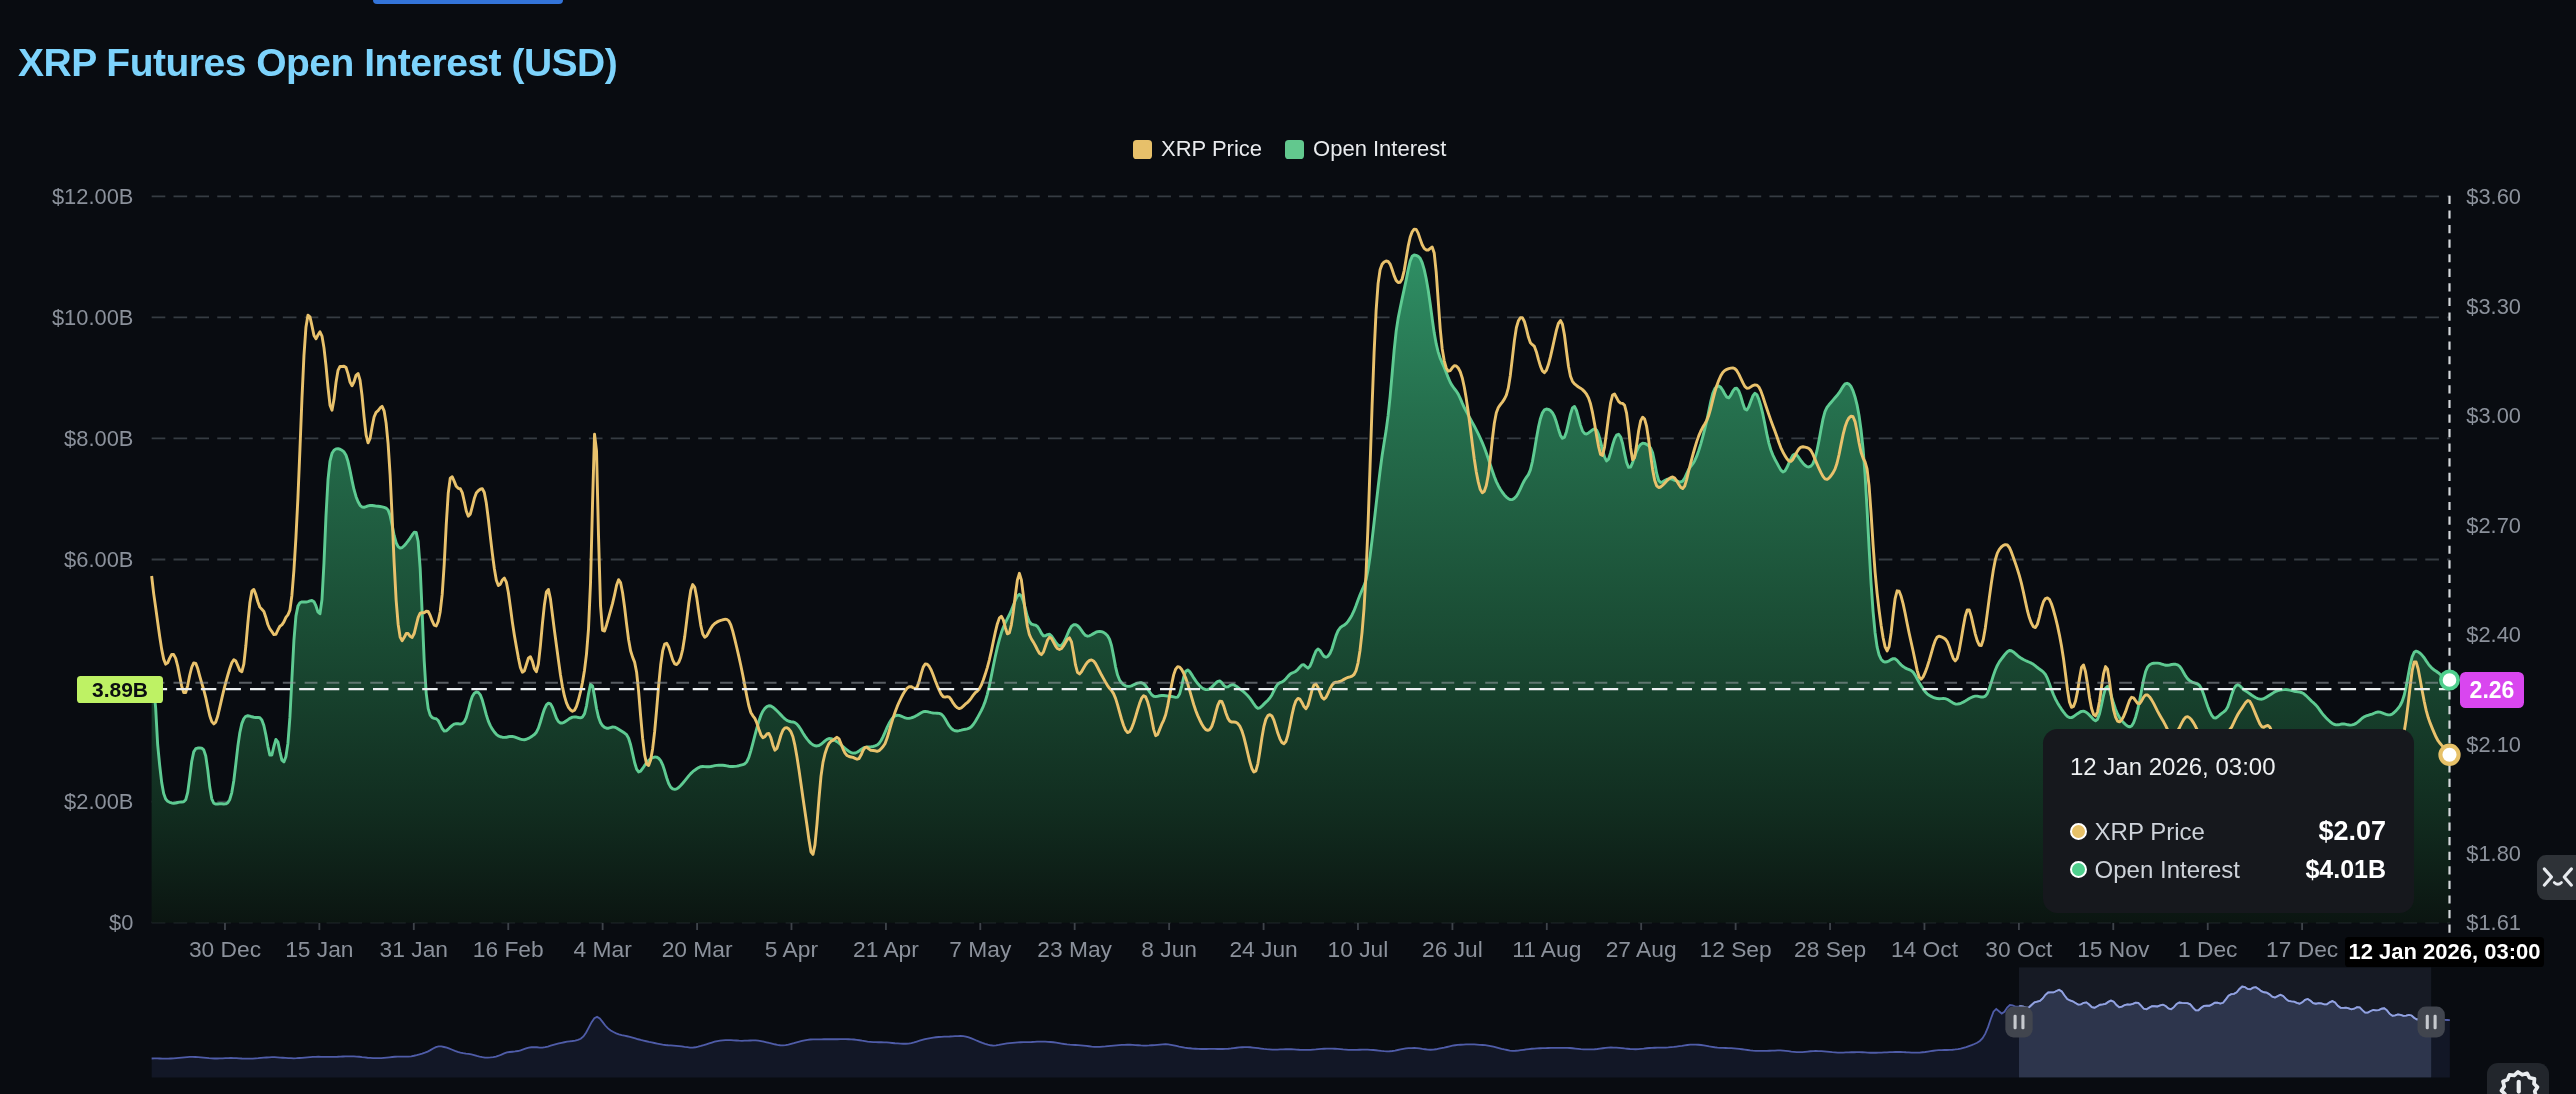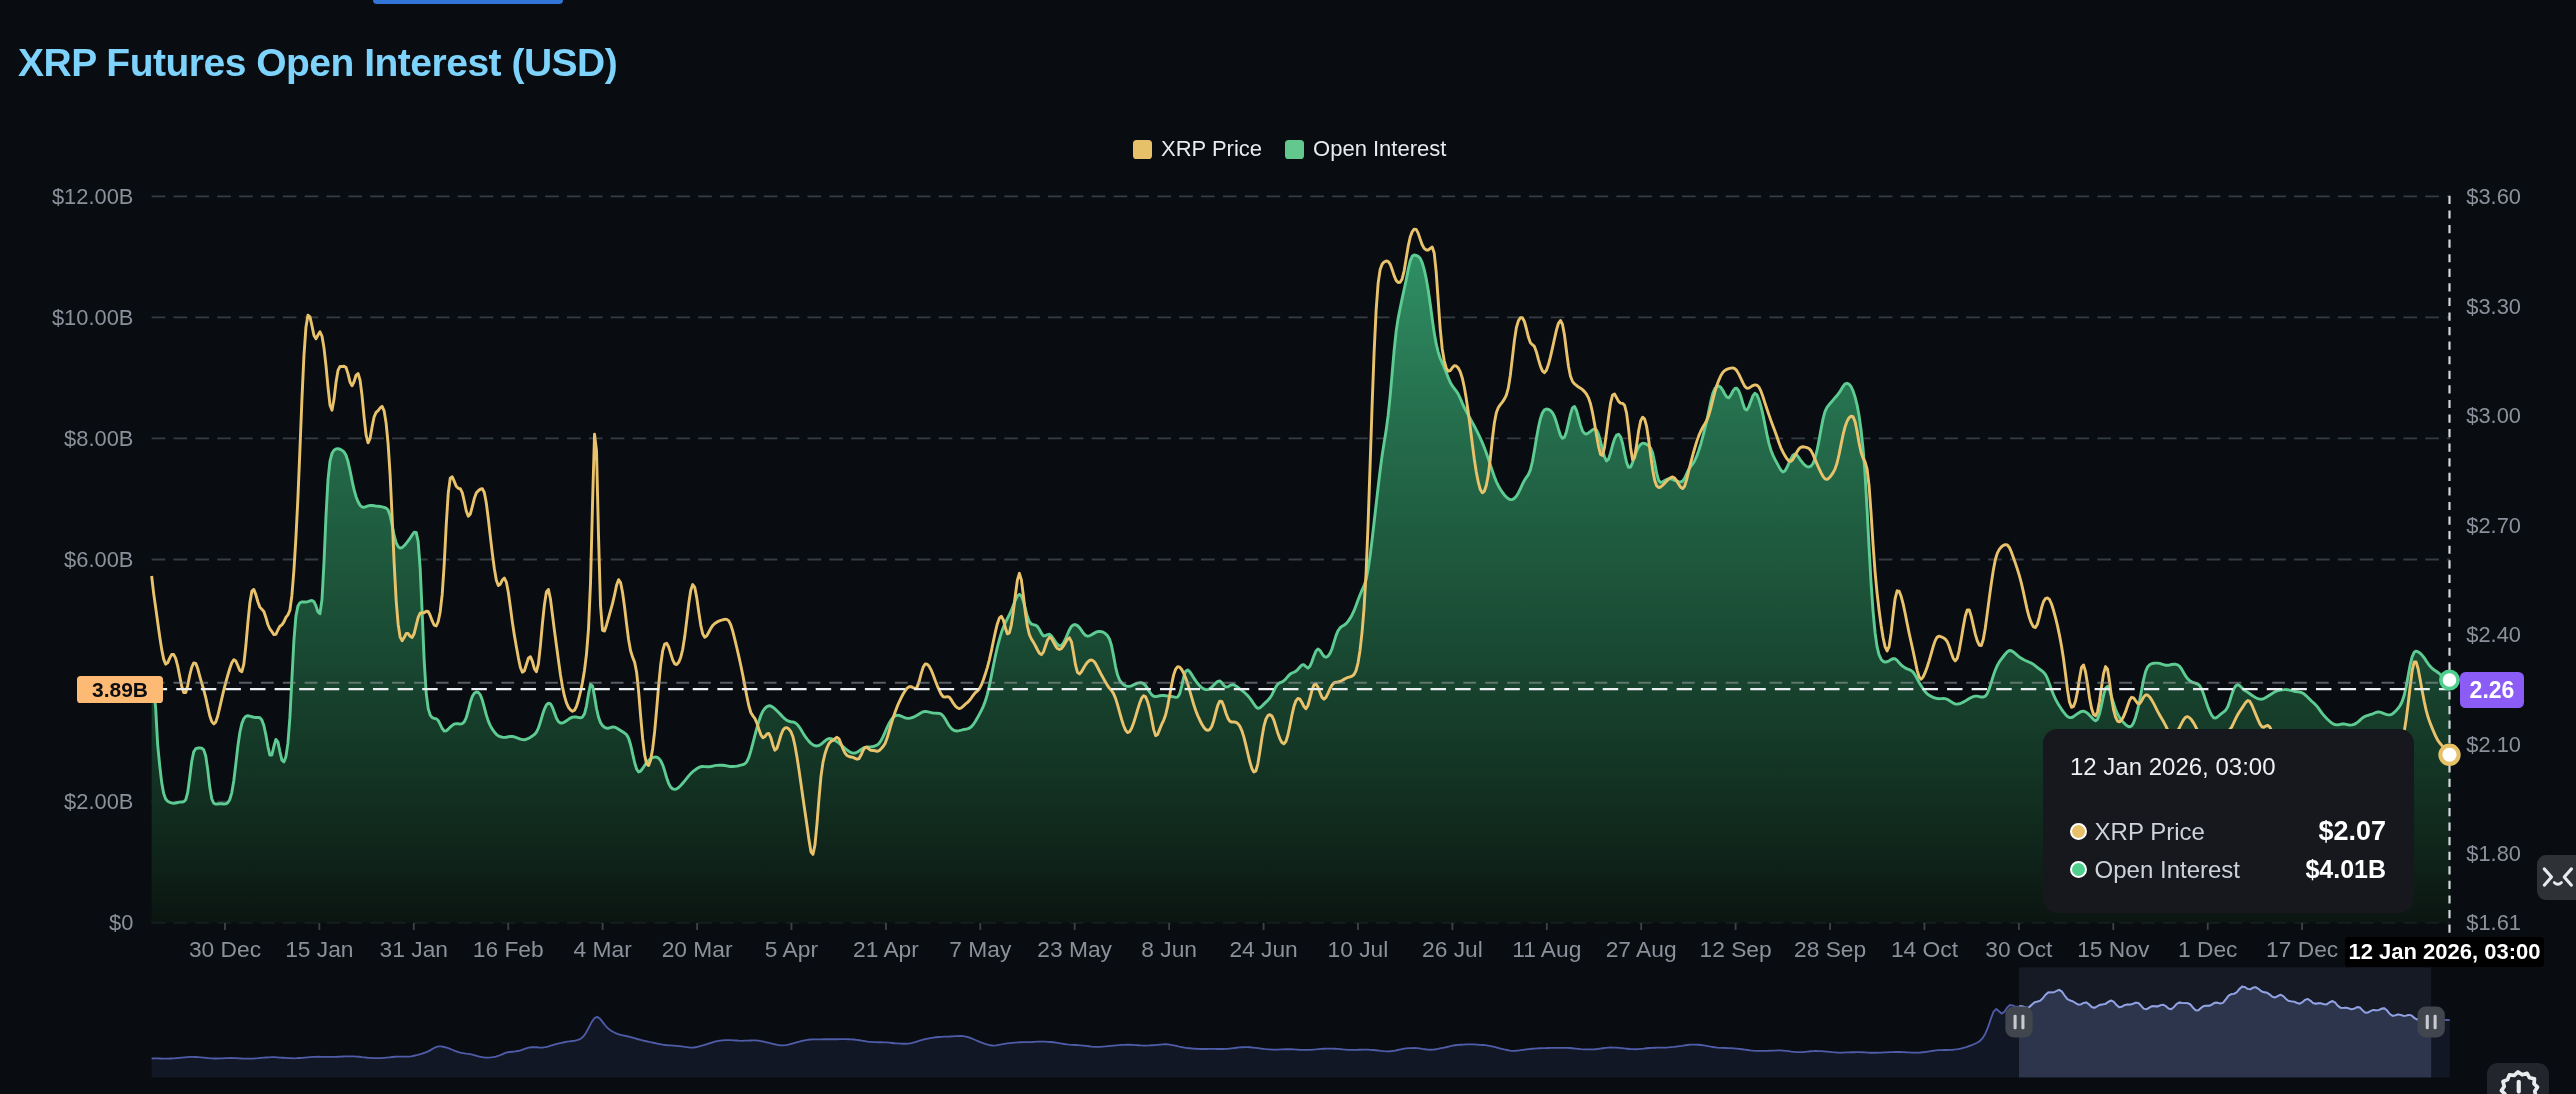--- a/index.html
+++ b/index.html
@@ -111,22 +111,22 @@
 <text x="2319.5" y="1051" text-anchor="middle" font-size="25" fill="#8b919b">15 Nov</text>
 <text x="2423.2" y="1051" text-anchor="middle" font-size="25" fill="#8b919b">1 Dec</text>
 <text x="2526.8" y="1051" text-anchor="middle" font-size="25" fill="#8b919b">17 Dec</text>
 </svg>
 <div class="abs" style="left:1133px;top:136px;display:flex;align-items:center;font-size:22px;color:#e9ebee">
 <span style="width:19px;height:19px;background:#e7c06a;border-radius:3.6px;margin-right:9px"></span>
     <span>XRP Price</span>
 <span style="width:19px;height:19px;background:#62c88e;border-radius:3.6px;margin:0 9px 0 23px"></span>
     <span>Open Interest</span>
 </div>
-<div class="abs" style="left:77px;top:676px;width:86px;height:27px;background:#fdba74;border-radius:3.6px;color:#0b0d10;font-size:21px;font-weight:bold;display:flex;align-items:center;justify-content:center">3.89B</div>
-<div class="abs" style="left:2460px;top:672px;width:64px;height:36px;background:#8b5cf6;border-radius:5.5px;color:#fff;font-size:23px;font-weight:bold;display:flex;align-items:center;justify-content:center">2.26</div>
+<div class="abs" style="left:77px;top:676px;width:86px;height:27px;background:#bef264;border-radius:3.6px;color:#0b0d10;font-size:21px;font-weight:bold;display:flex;align-items:center;justify-content:center">3.89B</div>
+<div class="abs" style="left:2460px;top:672px;width:64px;height:36px;background:#d946ef;border-radius:5.5px;color:#fff;font-size:23px;font-weight:bold;display:flex;align-items:center;justify-content:center">2.26</div>
 <div class="abs" style="left:2345px;top:937px;width:199px;height:30px;background:#000;border-radius:3.6px;color:#fff;font-size:22px;font-weight:bold;display:flex;align-items:center;justify-content:center">12 Jan 2026, 03:00</div>
 <div class="abs" style="left:2043px;top:729px;width:371px;height:184px;background:#16181d;border-radius:14.6px;color:#fff">
   <div style="position:absolute;left:27px;top:24px;font-size:24px;color:#eef0f2">12 Jan 2026, 03:00</div>
   <div style="position:absolute;left:27px;top:87px;width:316px;display:flex;align-items:center">
     <span style="width:17.3px;height:17.3px;border-radius:50%;background:#e7c168;border:2.7px solid #fff;flex:none"></span>
     <span style="margin-left:7.3px;font-size:24px;color:#ced3da">XRP Price</span>
     <span style="margin-left:auto;font-size:27px;font-weight:bold">$2.07</span>
   </div>
   <div style="position:absolute;left:27px;top:126px;width:316px;display:flex;align-items:center">
     <span style="width:17.3px;height:17.3px;border-radius:50%;background:#4fcf8d;border:2.7px solid #fff;flex:none"></span>

